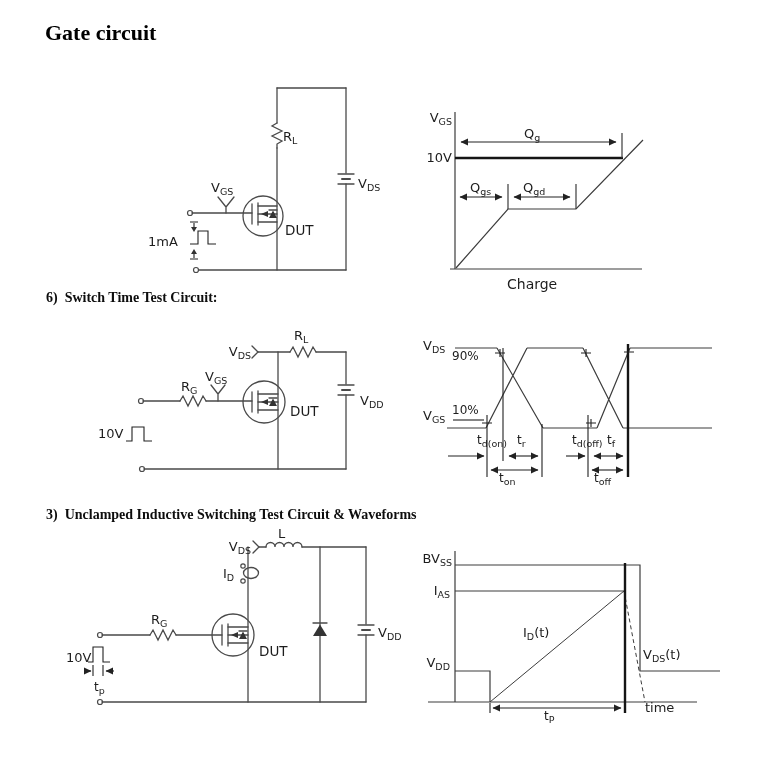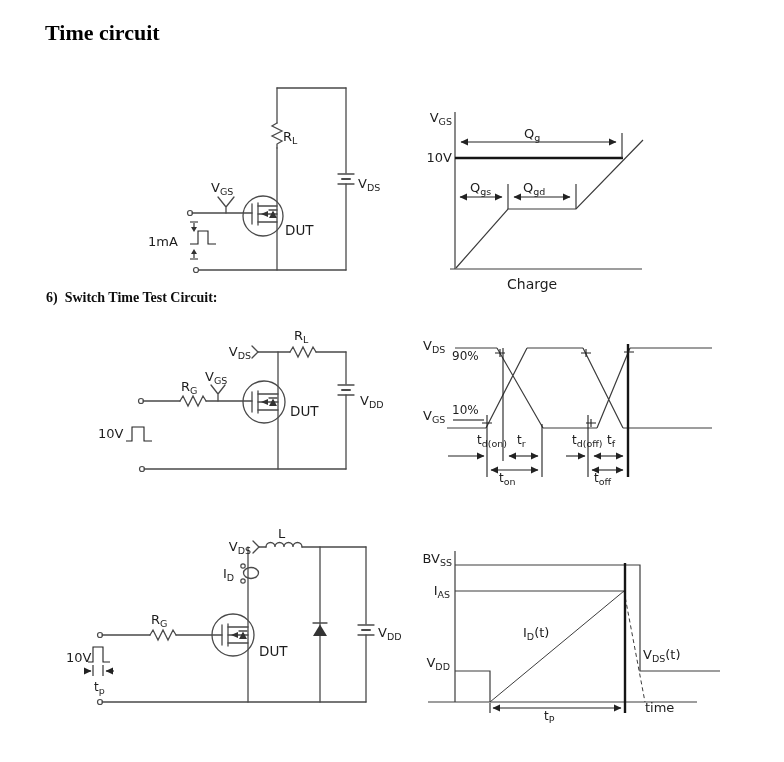--- a/index.html
+++ b/index.html
@@ -24,22 +24,23 @@
   .med {font-size:12px;}
   .sub {font-size:9.5px;}
   .xl  {font-size:14px;}
   .end {text-anchor:end;}
 </style>
 </head>
 <body>
 
 <div class="page">
 
-  <div class="title">Time circuit</div>
+  <div class="title">Gate circuit</div>
   <div class="heading" style="left:46px;top:290px;">6)  Switch Time Test Circuit:</div>
+  <div class="heading" style="left:46px;top:507px;">3)  Unclamped Inductive Switching Test Circuit &amp; Waveforms</div>
 
   <svg class="overlay" width="784" height="762" viewBox="0 0 784 762">
     <defs>
       <marker id="ah" viewBox="0 0 8 8" refX="7" refY="4" markerWidth="8" markerHeight="8" orient="auto-start-reverse" markerUnits="userSpaceOnUse">
         <path d="M0,0.6 L7.5,4 L0,7.4 Z" fill="#222"></path>
       </marker>
     </defs>
 
     <g>
       <path class="w" d="M277,88 H346"></path>

